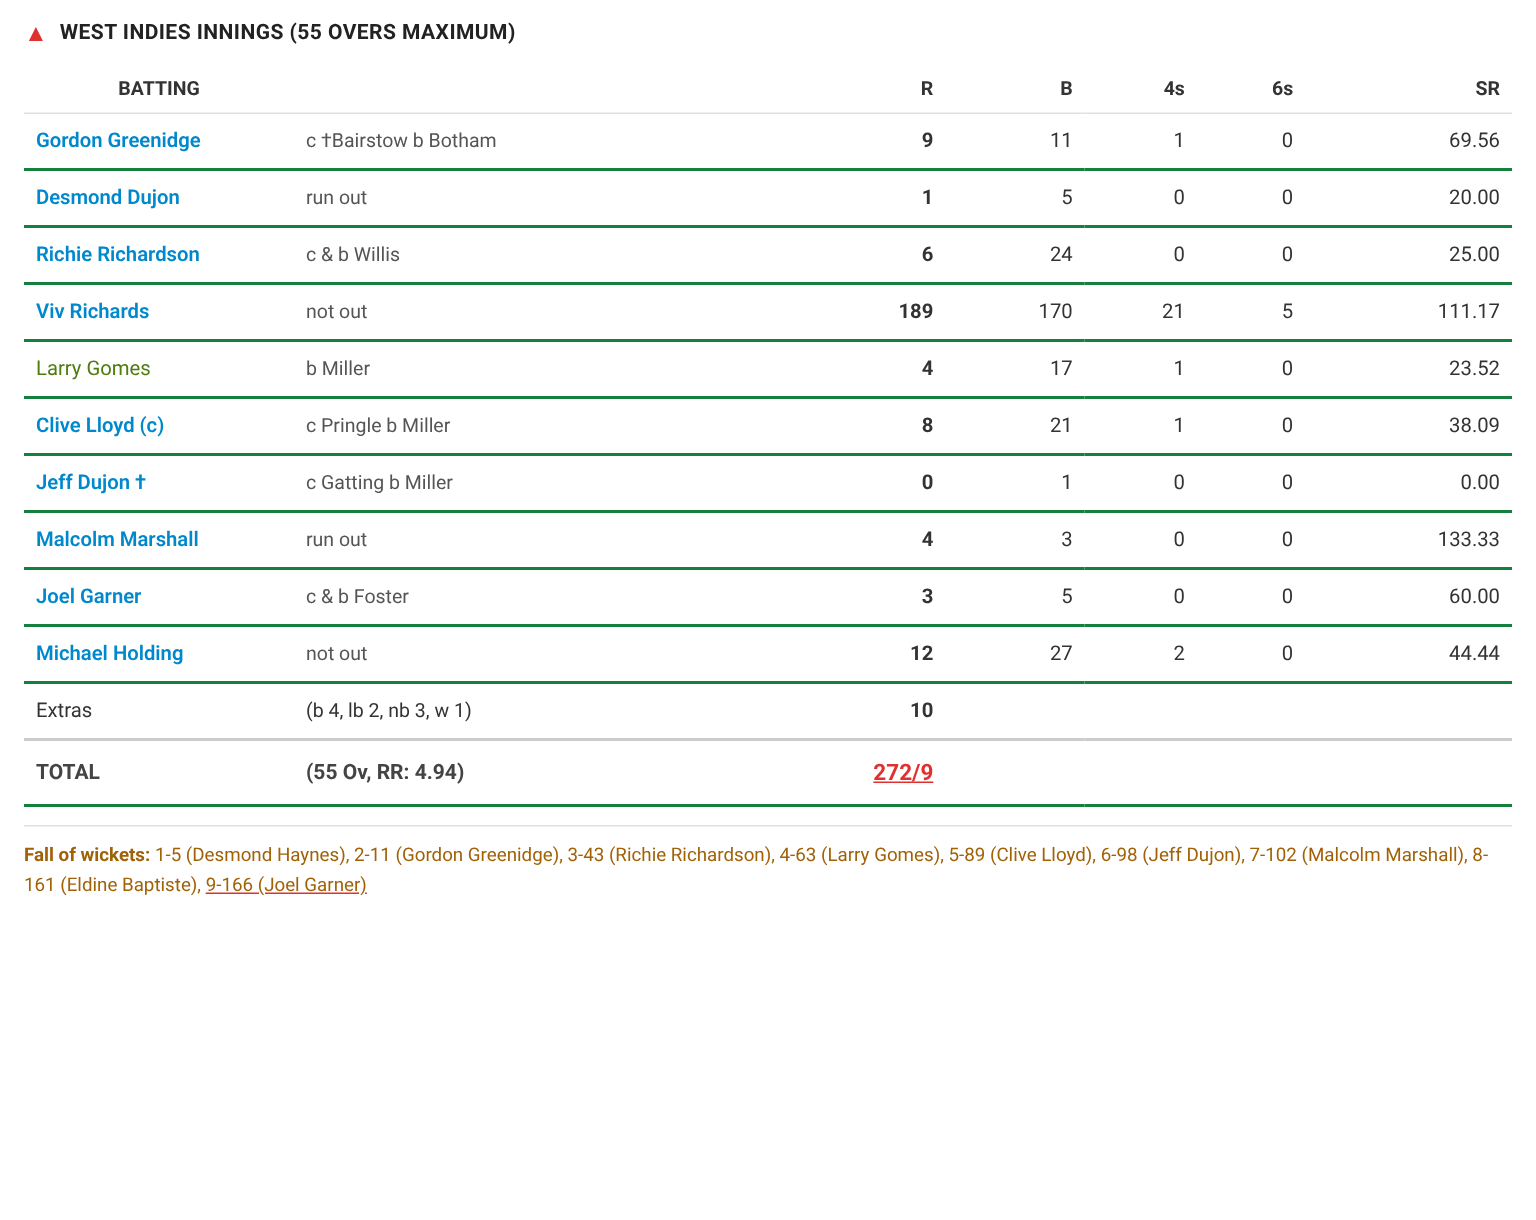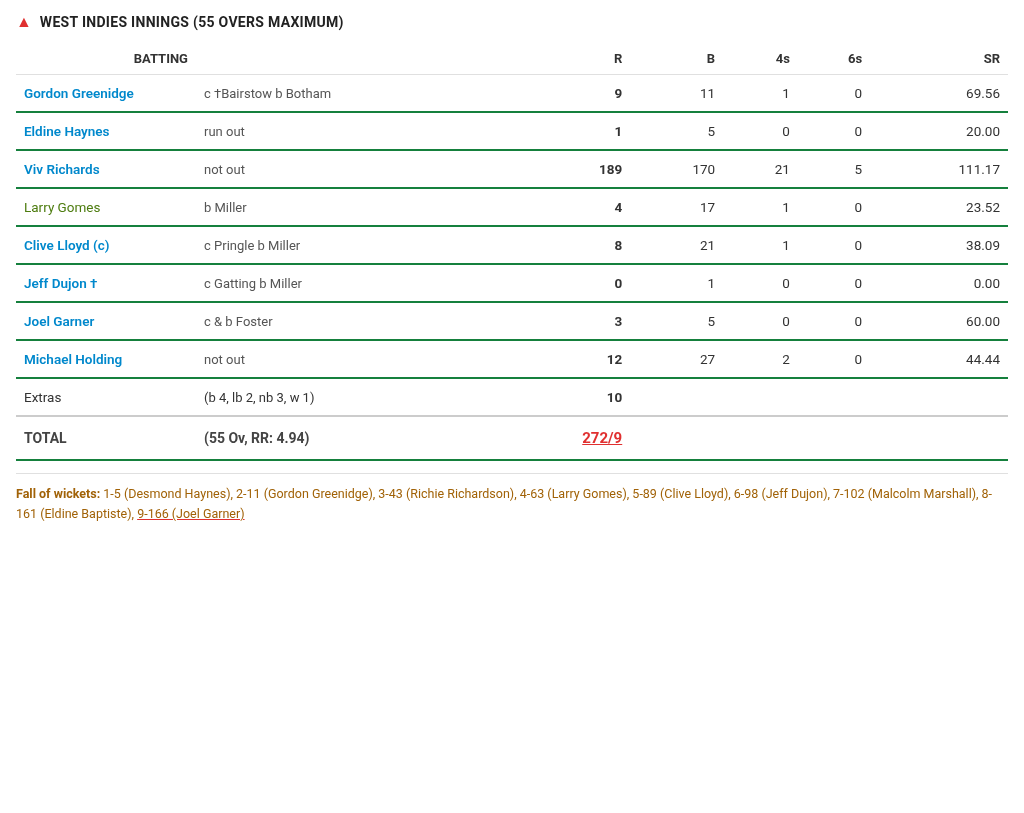--- a/index.html
+++ b/index.html
@@ -28,21 +28,21 @@
     }
     table {
       width: 100%;
       border-collapse: collapse;
     }
     thead tr th {
       font-weight: 700;
       font-size: 13px;
       color: #333;
       padding: 6px 8px 8px 8px;
-      text-align: right;
+      text-align: center;
       border-bottom: 1px solid #e0e0e0;
     }
     thead tr th.num-col {
       text-align: right;
     }
     tbody tr {
       border-bottom: 2px solid #15803d;
     }
     tbody tr td {
       padding: 10px 8px;
@@ -122,27 +122,36 @@
   <tr>
     <td class="player-name" style="color:#0088cc;font-weight:600;cursor:pointer;">Gordon Greenidge</td>
     <td class="dismissal">c †Bairstow b Botham</td>
     <td class="num-col runs">9</td>
     <td class="num-col">11</td>
     <td class="num-col">1</td>
     <td class="num-col">0</td>
     <td class="num-col">69.56</td>
   </tr>
       <tr>
-    <td class="player-name" style="color:#0088cc;font-weight:600;cursor:pointer;">Eldine Haynes</td>
+    <td class="player-name" style="color:#0088cc;font-weight:600;cursor:pointer;">Desmond Dujon</td>
     <td class="dismissal">run out</td>
     <td class="num-col runs">1</td>
     <td class="num-col">5</td>
     <td class="num-col">0</td>
     <td class="num-col">0</td>
     <td class="num-col">20.00</td>
+  </tr>
+      <tr>
+    <td class="player-name" style="color:#0088cc;font-weight:600;cursor:pointer;">Richie Richardson</td>
+    <td class="dismissal">c &amp; b Willis</td>
+    <td class="num-col runs">6</td>
+    <td class="num-col">24</td>
+    <td class="num-col">0</td>
+    <td class="num-col">0</td>
+    <td class="num-col">25.00</td>
   </tr>
       <tr>
     <td class="player-name" style="color:#0088cc;font-weight:600;cursor:pointer;">Viv Richards</td>
     <td class="dismissal">not out</td>
     <td class="num-col runs">189</td>
     <td class="num-col">170</td>
     <td class="num-col">21</td>
     <td class="num-col">5</td>
     <td class="num-col">111.17</td>
   </tr>
@@ -165,20 +174,29 @@
     <td class="num-col">38.09</td>
   </tr>
       <tr>
     <td class="player-name" style="color:#0088cc;font-weight:600;cursor:pointer;">Jeff Dujon †</td>
     <td class="dismissal">c Gatting b Miller</td>
     <td class="num-col runs">0</td>
     <td class="num-col">1</td>
     <td class="num-col">0</td>
     <td class="num-col">0</td>
     <td class="num-col">0.00</td>
+  </tr>
+      <tr>
+    <td class="player-name" style="color:#0088cc;font-weight:600;cursor:pointer;">Malcolm Marshall</td>
+    <td class="dismissal">run out</td>
+    <td class="num-col runs">4</td>
+    <td class="num-col">3</td>
+    <td class="num-col">0</td>
+    <td class="num-col">0</td>
+    <td class="num-col">133.33</td>
   </tr>
       <tr>
     <td class="player-name" style="color:#0088cc;font-weight:600;cursor:pointer;">Joel Garner</td>
     <td class="dismissal">c &amp; b Foster</td>
     <td class="num-col runs">3</td>
     <td class="num-col">5</td>
     <td class="num-col">0</td>
     <td class="num-col">0</td>
     <td class="num-col">60.00</td>
   </tr>

